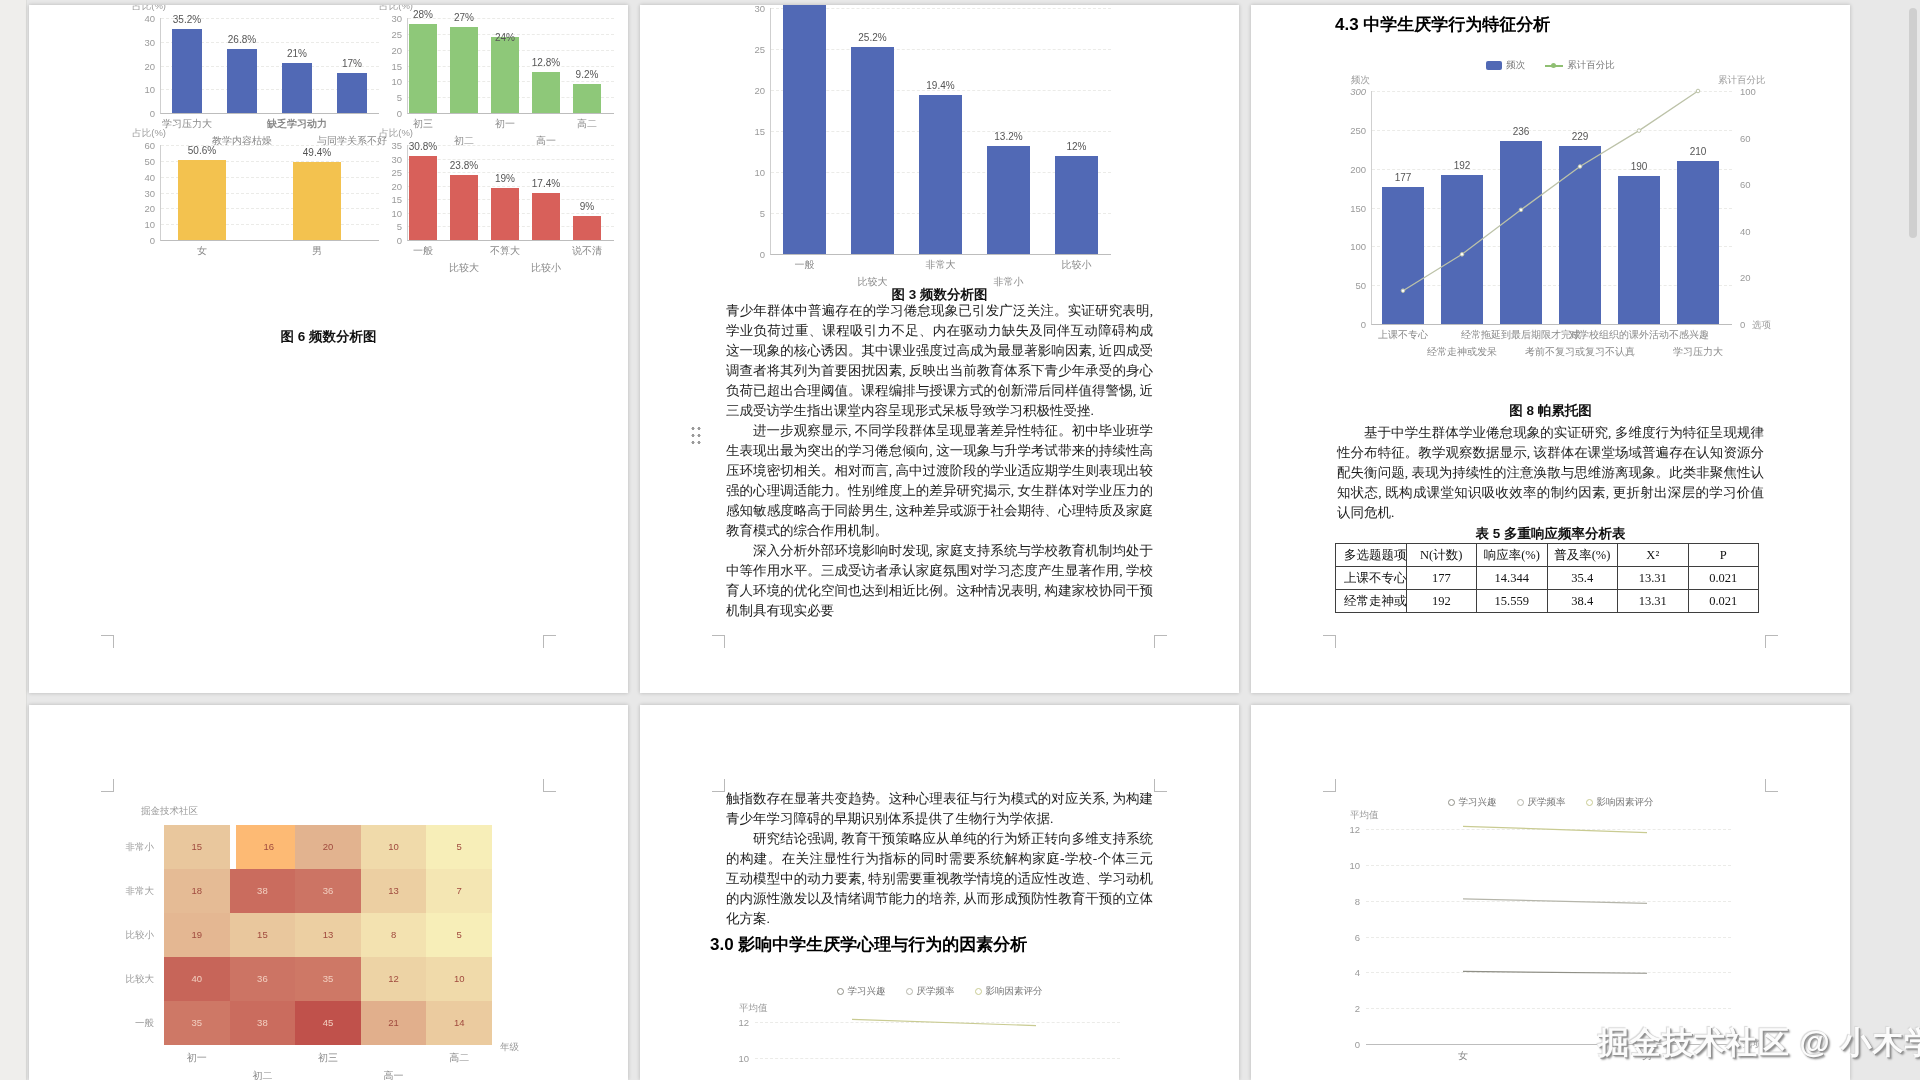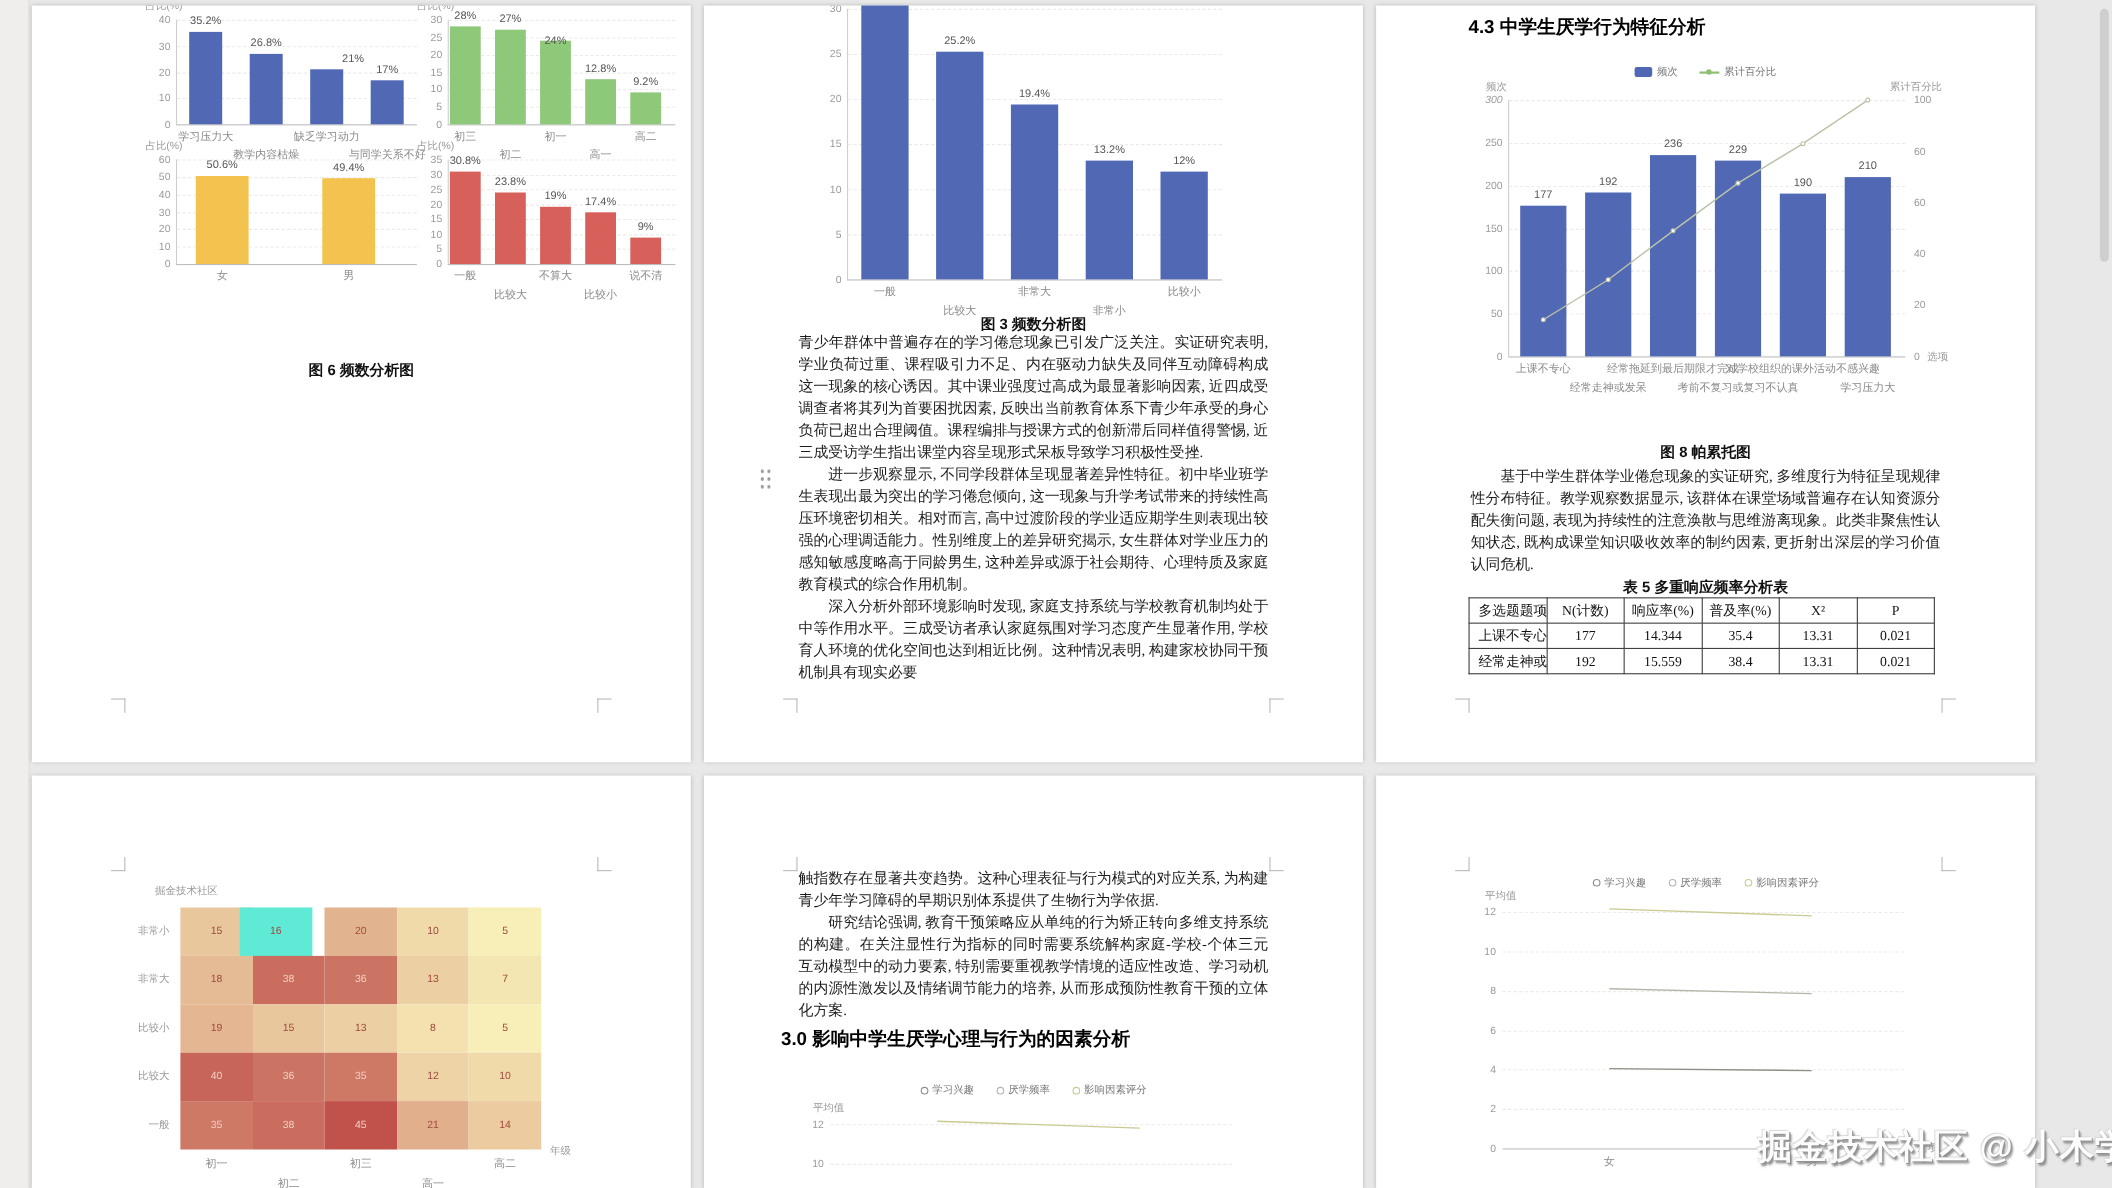--- a/index.html
+++ b/index.html
@@ -69,22 +69,22 @@
         <div class="gl" style="top: 23.75px; width: 218px;"></div>
         <div class="tk" style="left: -32px; top: -5px; width: 26px; text-align: right;">40</div>
         <div class="gl" style="top: 0px; width: 218px;"></div>
         <div class="bar" style="left: 11px; top: 11px; width: 30px; height: 84px; background: rgb(81, 105, 181);"></div>
         <div class="vl" style="left: -8px; top: -4px;">35.2%</div>
         <div class="cat" style="left: -22px; top: 99px; width: 96px;">学习压力大</div>
         <div class="bar" style="left: 66px; top: 31px; width: 30px; height: 64px; background: rgb(81, 105, 181);"></div>
         <div class="vl" style="left: 47px; top: 16px;">26.8%</div>
         <div class="cat" style="left: 33px; top: 116px; width: 96px;">教学内容枯燥</div>
         <div class="bar" style="left: 121px; top: 45px; width: 30px; height: 50px; background: rgb(81, 105, 181);"></div>
-        <div class="vl" style="left: 102px; top: 30px; text-align: right;">21%</div>
-        <div class="cat" style="left: 88px; top: 99px; width: 96px;">缺乏学习动力</div>
+        <div class="vl" style="left: 102px; top: 30px;">21%</div>
+        <div class="cat" style="left: 88px; top: 99px; width: 96px; font-weight: bold;">缺乏学习动力</div>
         <div class="bar" style="left: 176px; top: 55px; width: 30px; height: 40px; background: rgb(81, 105, 181);"></div>
         <div class="vl" style="left: 157px; top: 40px;">17%</div>
         <div class="cat" style="left: 143px; top: 116px; width: 96px;">与同学关系不好</div>
       </div>
       <div class="tk" style="left: 316px; top: -5px; width: 68px; text-align: right;">占比(%)</div>
       <div class="plot" style="left: 378px; top: 13px; width: 206px; height: 95px;">
         <div class="tk" style="left: -32px; top: 90px; width: 26px; text-align: right;">0</div>
         <div class="tk" style="left: -32px; top: 74.1667px; width: 26px; text-align: right;">5</div>
         <div class="gl" style="top: 79.1667px; width: 206px;"></div>
         <div class="tk" style="left: -32px; top: 58.3333px; width: 26px; text-align: right;">10</div>
@@ -312,21 +312,21 @@
         </div>
       </div>
     </div>
 
   <div class="page" id="page4">
     <span class="mark mtl" style="left:72px;top:74px"></span>
     <span class="mark mtr" style="left:514px;top:74px"></span>
     <div class="tk" style="left:112px;top:100px">掘金技术社区</div>
   <div class="tk" style="left: 65px; top: 136px; width: 60px; text-align: right;">非常小</div>
       <div class="hcell" style="left: 135px; top: 120px; width: 65.6px; height: 44px; line-height: 44px; background: rgb(233, 199, 157); color: rgb(160, 74, 62);">15</div>
-      <div class="hcell" style="left: 189px; top: 120px; width: 65.6px; height: 58px; line-height: 44px; background: #5eead4; color: rgb(160, 74, 62);">16</div>
+      <div class="hcell" style="left: 207px; top: 120px; width: 65.6px; height: 58px; line-height: 44px; background: #fdba74; color: rgb(160, 74, 62);">16</div>
       <div class="hcell" style="left: 266.2px; top: 120px; width: 65.6px; height: 44px; line-height: 44px; background: rgb(226, 179, 143); color: rgb(160, 74, 62);">20</div>
       <div class="hcell" style="left: 331.8px; top: 120px; width: 65.6px; height: 44px; line-height: 44px; background: rgb(240, 218, 170); color: rgb(160, 74, 62);">10</div>
       <div class="hcell" style="left: 397.4px; top: 120px; width: 65.6px; height: 44px; line-height: 44px; background: rgb(247, 238, 184); color: rgb(160, 74, 62);">5</div>
       <div class="tk" style="left: 65px; top: 180px; width: 60px; text-align: right;">非常大</div>
       <div class="hcell" style="left: 135px; top: 164px; width: 65.6px; height: 44px; line-height: 44px; background: rgb(229, 187, 149); color: rgb(160, 74, 62);">18</div>
       <div class="hcell" style="left: 200.6px; top: 164px; width: 65.6px; height: 44px; line-height: 44px; background: rgb(202, 108, 94); color: rgb(242, 207, 192);">38</div>
       <div class="hcell" style="left: 266.2px; top: 164px; width: 65.6px; height: 44px; line-height: 44px; background: rgb(204, 116, 100); color: rgb(242, 207, 192);">36</div>
       <div class="hcell" style="left: 331.8px; top: 164px; width: 65.6px; height: 44px; line-height: 44px; background: rgb(236, 207, 162); color: rgb(160, 74, 62);">13</div>
       <div class="hcell" style="left: 397.4px; top: 164px; width: 65.6px; height: 44px; line-height: 44px; background: rgb(244, 230, 179); color: rgb(160, 74, 62);">7</div>
       <div class="tk" style="left: 65px; top: 224px; width: 60px; text-align: right;">比较小</div>

